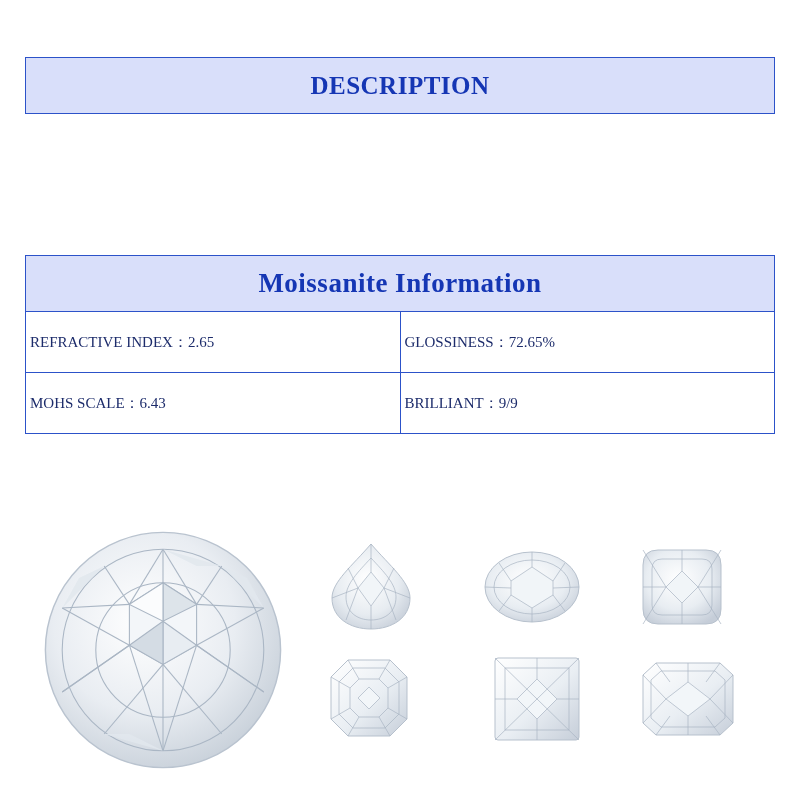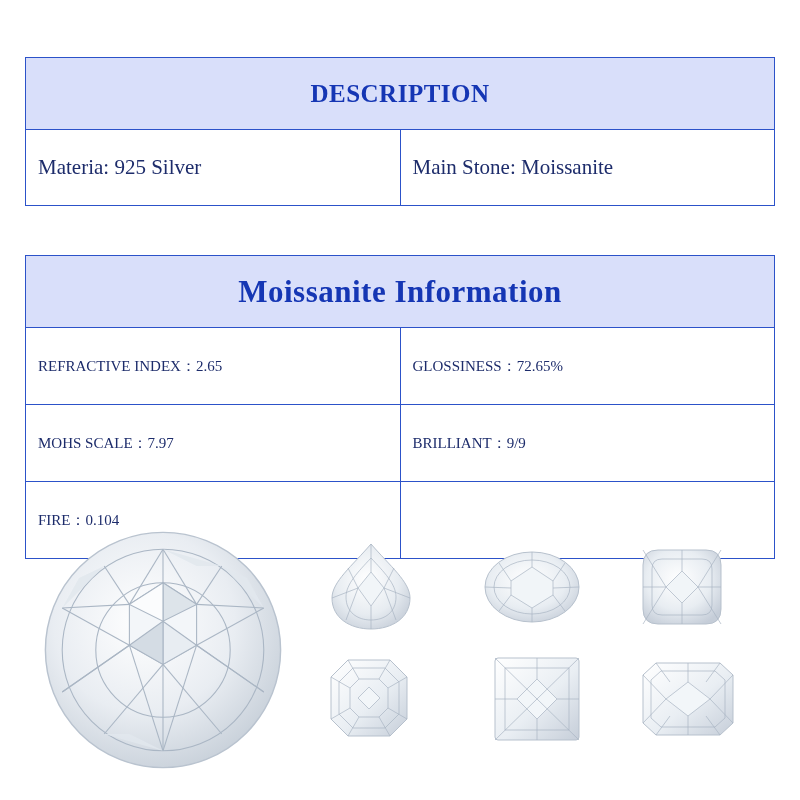--- a/index.html
+++ b/index.html
@@ -25,21 +25,21 @@
 
   
   .spec-table {
     position: absolute;
     border-collapse: collapse;
     table-layout: fixed;
     background: #ffffff;
   }
   .spec-table td, .spec-table th {
     border: 1.5px solid #2c52c9;
-    padding: 12px;
+    padding: 4px;
     vertical-align: middle;
     margin-top: 32px;
   }
 
   .title-cell {
     background: #d9dffa;
     text-align: center;
     font-weight: bold;
     color: #1536b4;
     letter-spacing: 0.5px;
@@ -67,21 +67,21 @@
   }
 
   
   #moissanite-table {
     left: 25px;
     top: 255px;
     width: 750px;
   }
   #moissanite-table .title-cell {
     height: 47px;
-    font-size: 31px;
+    font-size: 27px;
   }
   #moissanite-table .data-cell {
     height: 52px;
     font-size: 15px;
   }
 
   
   #gems-area {
     position: absolute;
     left: 0;
@@ -96,44 +96,36 @@
 </style>
 </head>
 <body>
 
 <div class="sheet">
 
   <table class="spec-table" id="description-table">
     <tbody>
         <tr>
       <td class="title-cell" colspan="2">DESCRIPTION</td>
-    </tr>
-    <tr>
-      <td class="data-cell" style="width:50%;">Materia: 925 Silver</td>
-      <td class="data-cell" style="width:50%;">Main Stone: Moissanite</td>
     </tr>
   </tbody>
     </table>
 
   <table class="spec-table" id="moissanite-table">
     <tbody>
         <tr>
       <td class="title-cell" colspan="2">Moissanite Information</td>
     </tr>
     <tr>
       <td class="data-cell" style="width:50%;">REFRACTIVE INDEX：2.65</td>
       <td class="data-cell" style="width:50%;">GLOSSINESS：72.65%</td>
     </tr>
     <tr>
-      <td class="data-cell">MOHS SCALE：7.97</td>
+      <td class="data-cell">MOHS SCALE：6.43</td>
       <td class="data-cell">BRILLIANT：9/9</td>
-    </tr>
-    <tr>
-      <td class="data-cell">FIRE：0.104</td>
-      <td class="data-cell"></td>
     </tr>
   </tbody>
     </table>
 
   <div id="gems-area">
 
     <div class="gem" style="left:43px; top:25px;">
       <svg width="240" height="240" viewBox="0 0 200 200">
         <defs>
           <radialGradient id="rg" cx="42%" cy="38%" r="70%">

